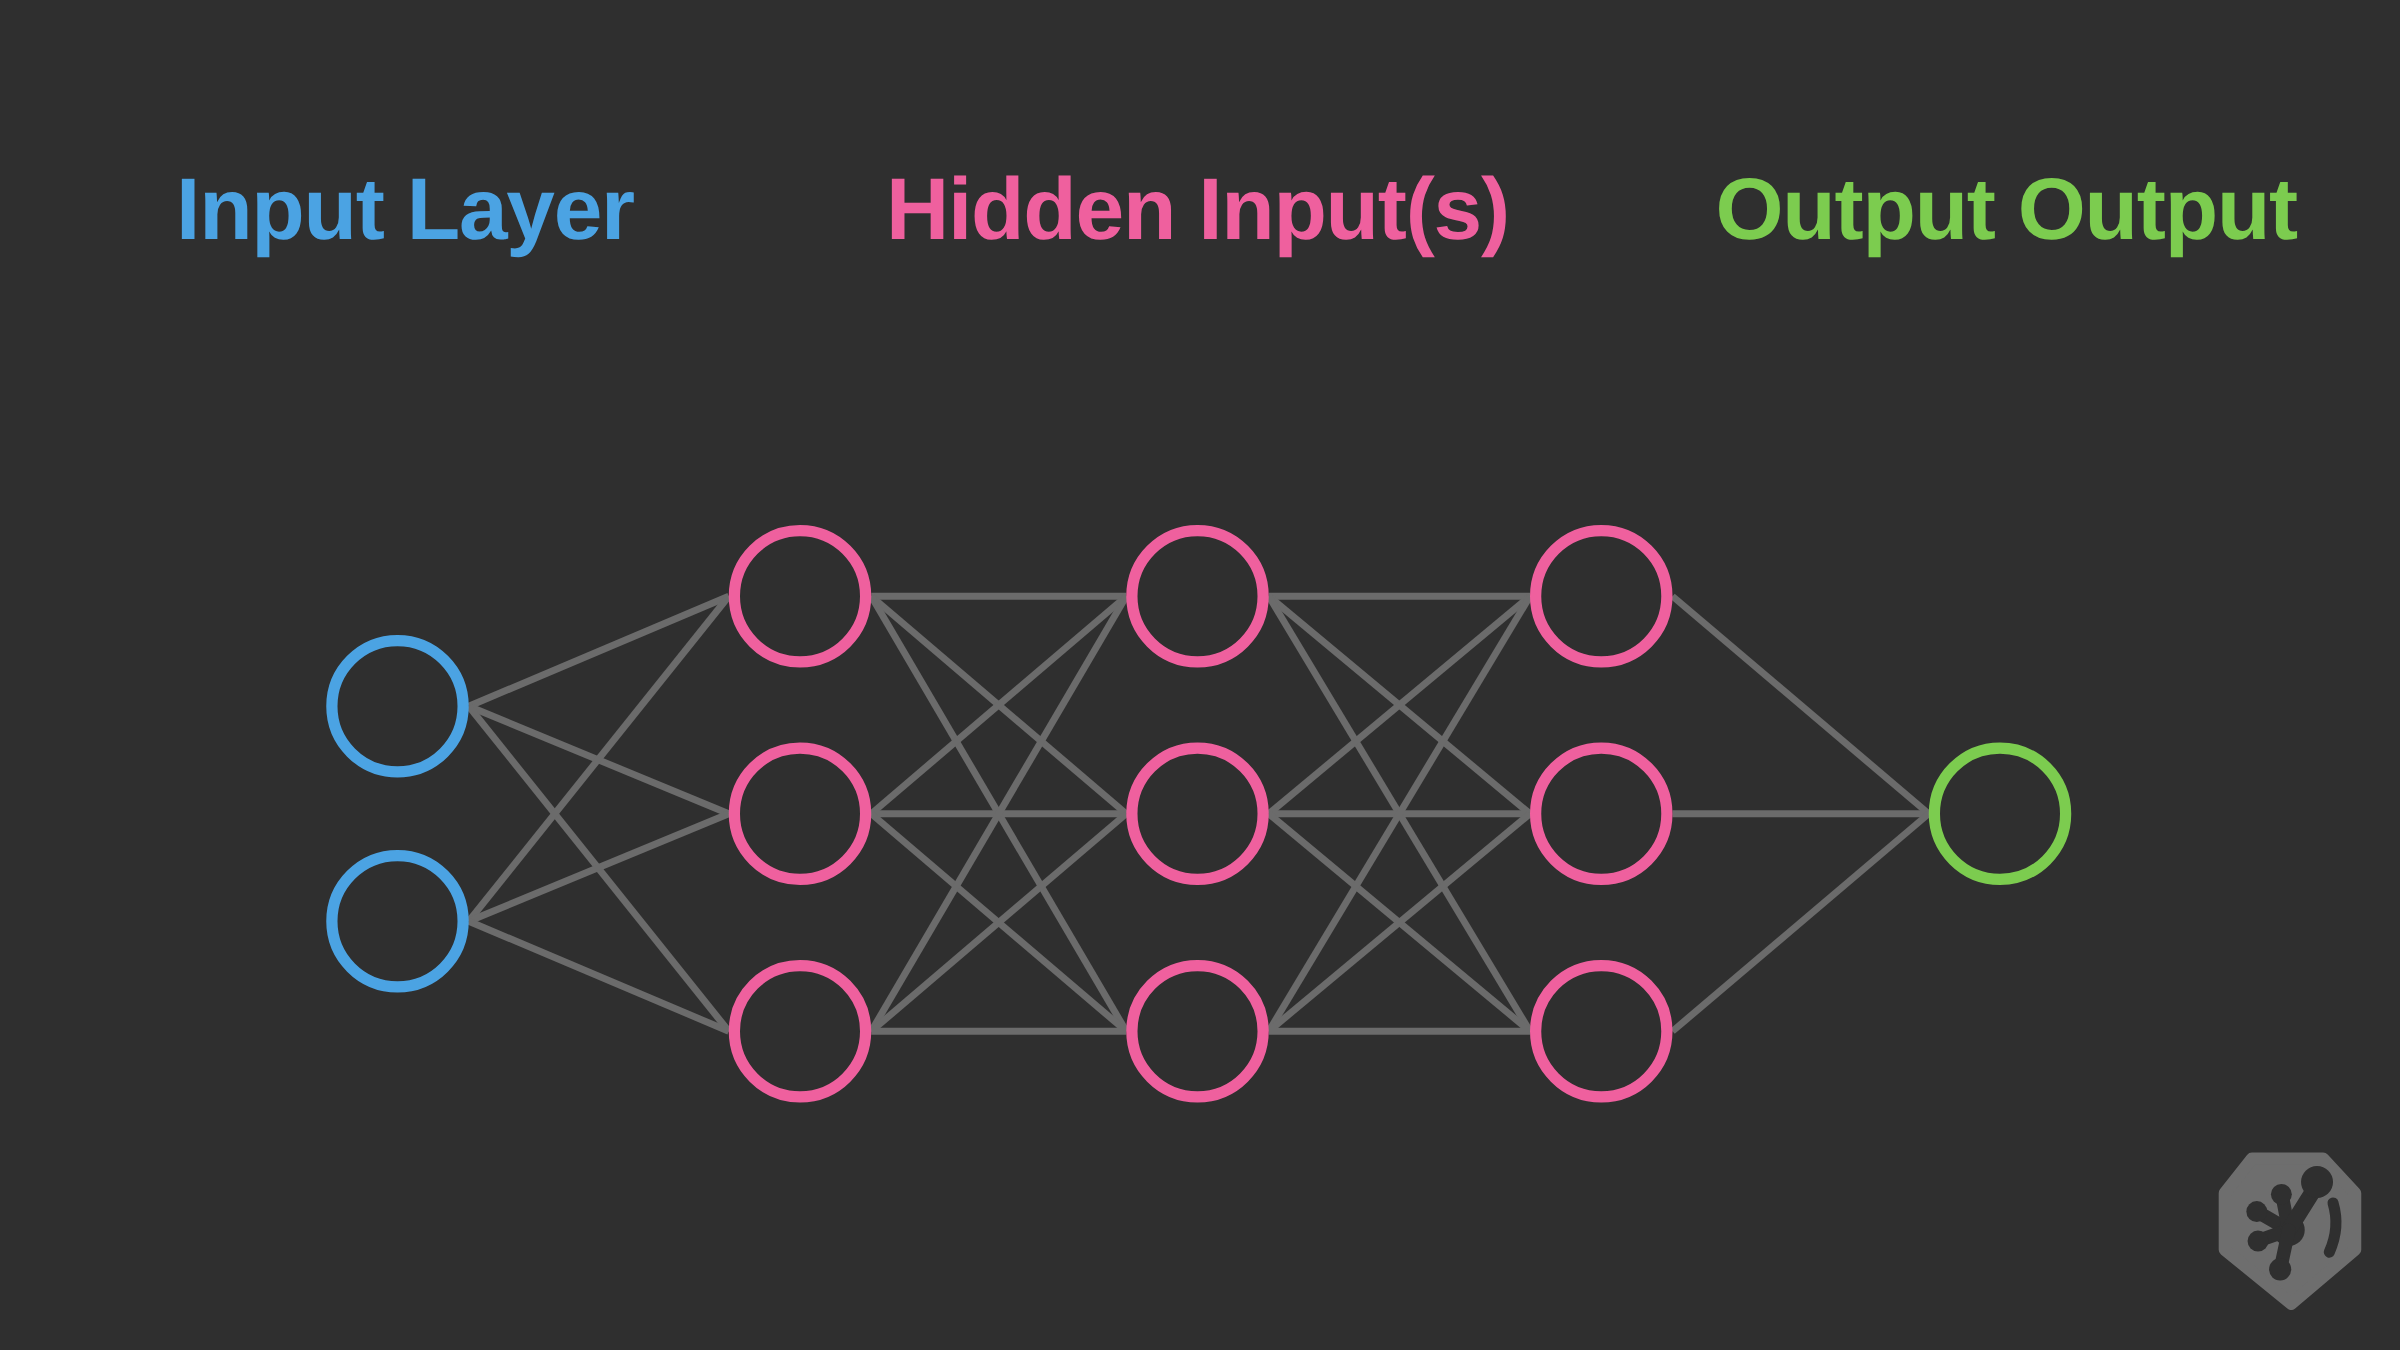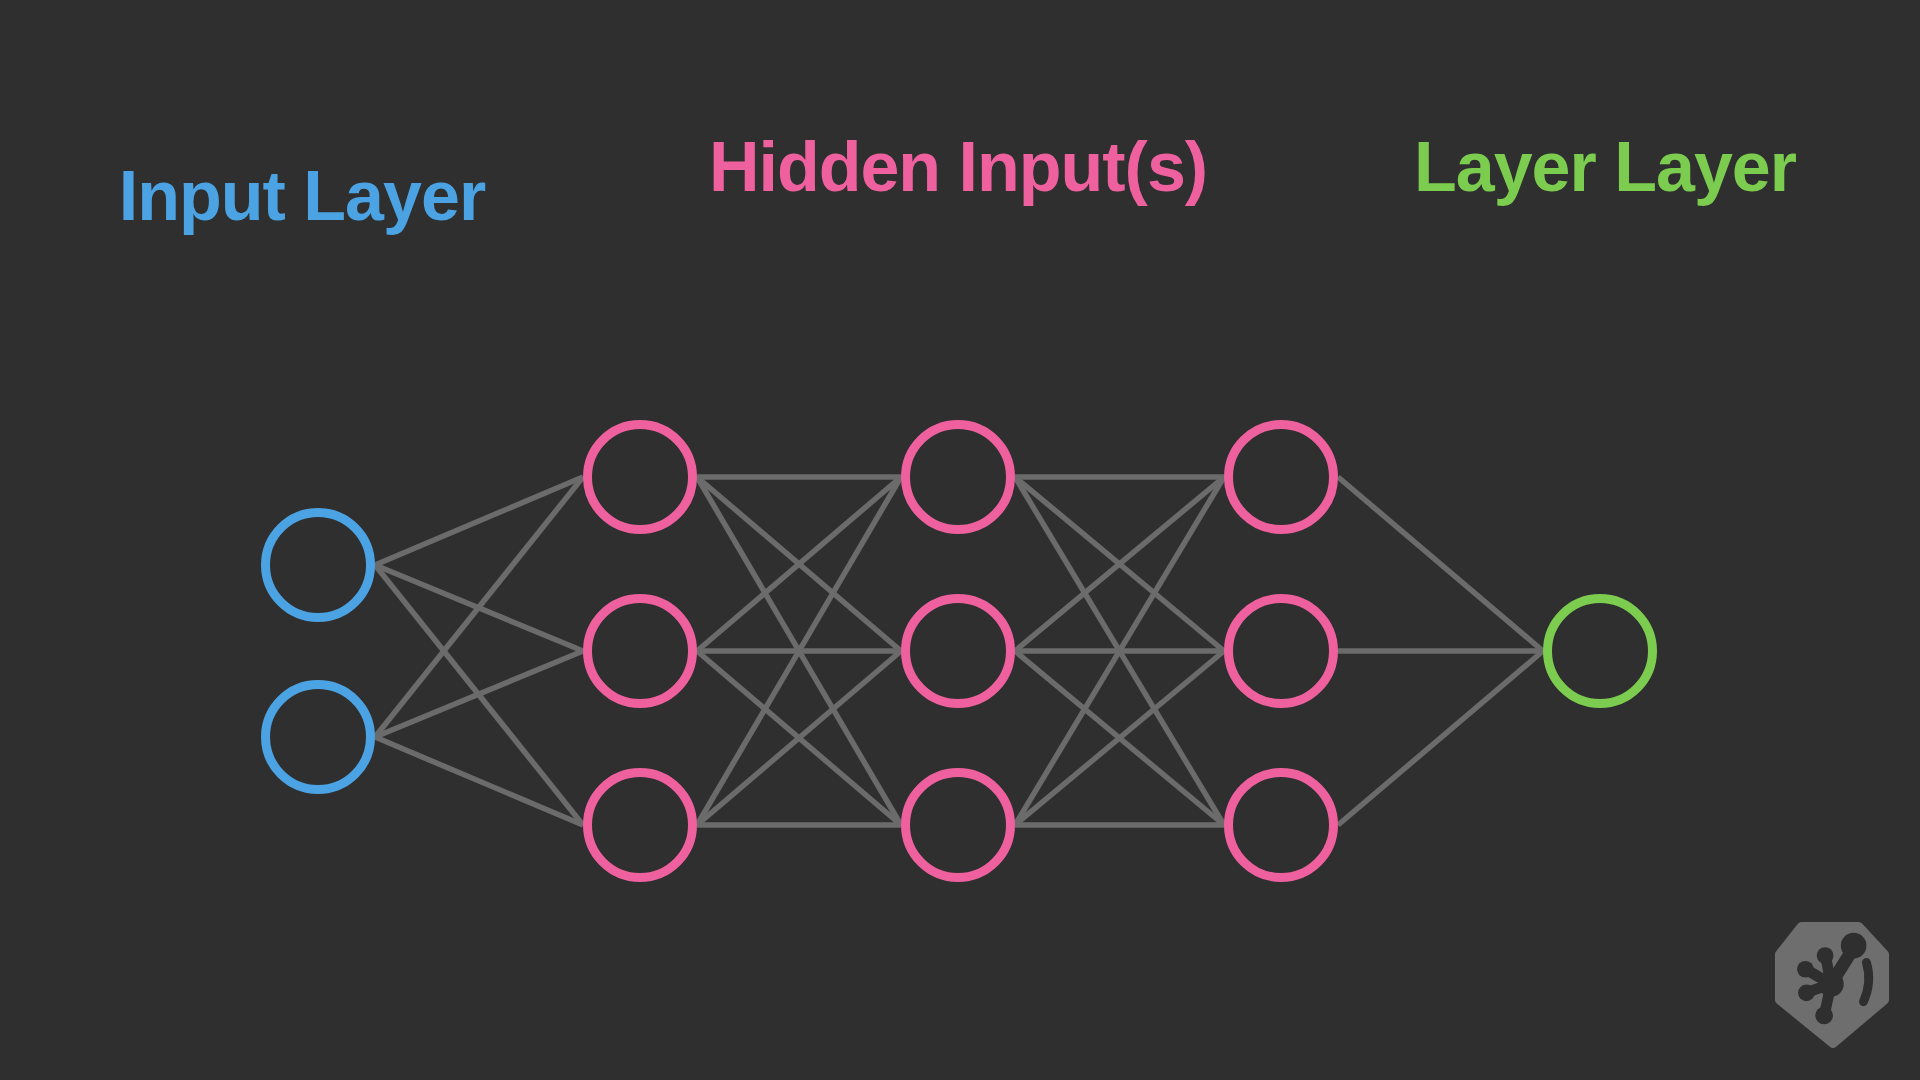--- a/index.html
+++ b/index.html
@@ -35,23 +35,23 @@
     position: absolute;
     right: 30px;
     bottom: 32px;
   }
 </style>
 </head>
 <body style="background: rgb(47, 47, 47);">
 
 <div class="stage">
 
-  <div class="layer-title" style="left: 302px; color: rgb(75, 163, 227); margin-top: 29px;">Input Layer</div>
+  <div class="layer-title" style="left: 324px; color: rgb(75, 163, 227);">Input Layer</div>
   <div class="layer-title" style="left: 958px; color: rgb(239, 96, 158);">Hidden Input(s)</div>
-  <div class="layer-title" style="left: 1605px; color: rgb(124, 204, 79);">Layer Layer</div>
+  <div class="layer-title" style="left: 1605px; color: rgb(124, 204, 79);">Output Output</div>
 
   <svg class="network-svg" width="1920" height="1080" viewBox="0 0 1920 1080">
       <g>
         <line x1="375" y1="565" x2="583" y2="477" stroke="#6b6b6b" stroke-width="5.5"></line>
         <line x1="375" y1="565" x2="583" y2="651" stroke="#6b6b6b" stroke-width="5.5"></line>
         <line x1="375" y1="565" x2="583" y2="825" stroke="#6b6b6b" stroke-width="5.5"></line>
         <line x1="375" y1="737" x2="583" y2="477" stroke="#6b6b6b" stroke-width="5.5"></line>
         <line x1="375" y1="737" x2="583" y2="651" stroke="#6b6b6b" stroke-width="5.5"></line>
         <line x1="375" y1="737" x2="583" y2="825" stroke="#6b6b6b" stroke-width="5.5"></line>
         <line x1="697" y1="477" x2="901" y2="477" stroke="#6b6b6b" stroke-width="5.5"></line>

